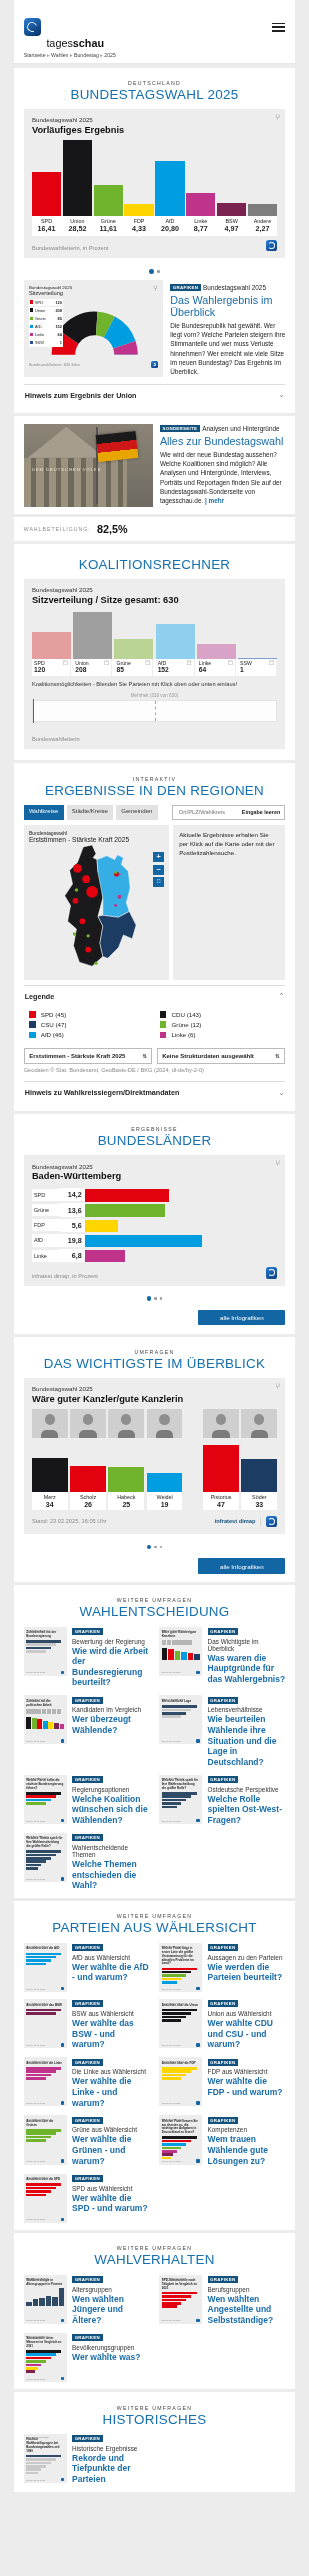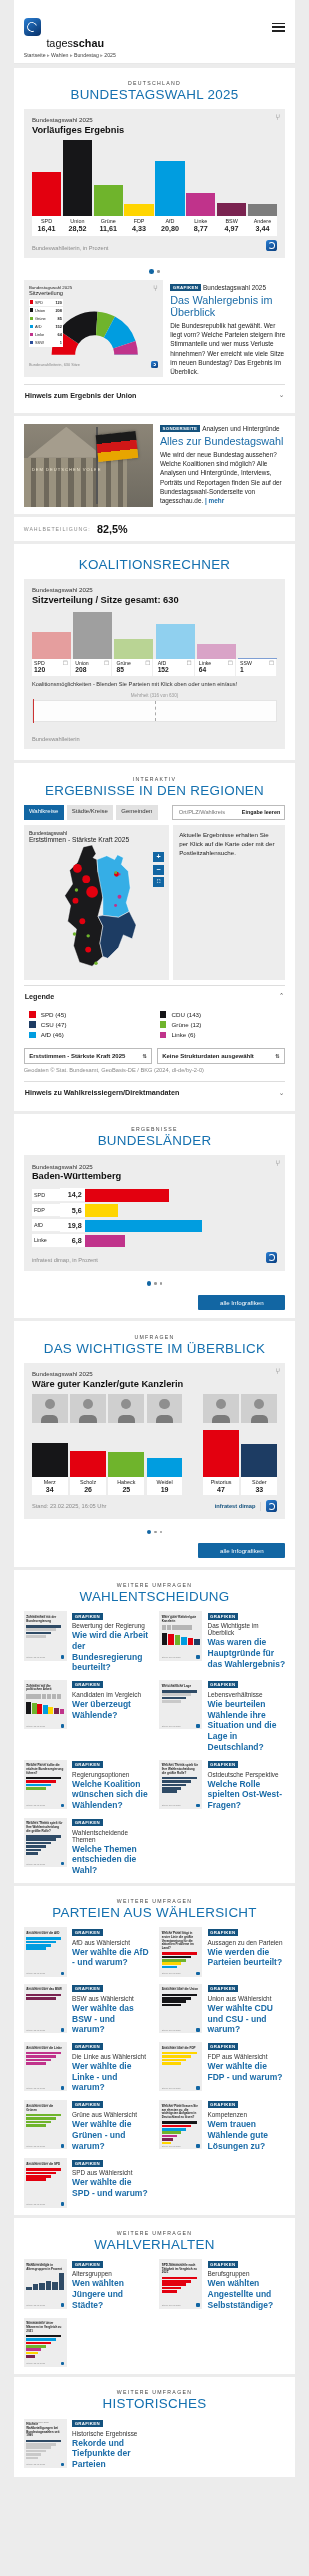--- a/index.html
+++ b/index.html
@@ -207,21 +207,21 @@
             <div class="vlab">
               <div class="n">Linke</div>
               <div class="v">8,77</div>
             </div>
             <div class="vlab">
               <div class="n">BSW</div>
               <div class="v">4,97</div>
             </div>
             <div class="vlab">
               <div class="n">Andere</div>
-              <div class="v">3,44</div>
+              <div class="v">2,27</div>
             </div>
           </div>
         </div>
       <div style="display:flex;justify-content:space-between;align-items:flex-end;">
         <span class="src">Bundeswahlleiterin, in Prozent</span>
         <span class="ardlogo"></span>
       </div>
     </div>
     <div class="dots" id="dots-hero"><span class="on"></span><span></span></div>
 
@@ -491,20 +491,27 @@
       <div class="ct">Baden-Württemberg</div>
       <div id="bwbars" style="margin:7.2px 0 4.1px;">
           <div class="hrow">
             <div class="hl">SPD</div>
             <div class="hv">14,2</div>
             <div class="hb">
               <i style="width: 43.5886%; background: rgb(227, 0, 15);"></i>
             </div>
           </div>
           <div class="hrow">
+            <div class="hl">Grüne</div>
+            <div class="hv">13,6</div>
+            <div class="hb">
+              <i style="width: 41.7468%; background: rgb(111, 180, 44);"></i>
+            </div>
+          </div>
+          <div class="hrow">
             <div class="hl">FDP</div>
             <div class="hv">5,6</div>
             <div class="hb">
               <i style="width: 17.1899%; background: rgb(255, 213, 0);"></i>
             </div>
           </div>
           <div class="hrow">
             <div class="hl">AfD</div>
             <div class="hv">19,8</div>
             <div class="hb">
@@ -904,21 +911,21 @@
               <i style="background:#2f4b66;height:42%"></i>
               <i style="background:#2f4b66;height:55%"></i>
               <i style="background:#2f4b66;height:50%"></i>
               <i style="background:#2f4b66;height:100%"></i>
             </div>
             <div class="foot">
               <em>Stand: 23.02.2025</em>
               <s></s>
             </div>
           </div>
-          <div><span class="badge">GRAFIKEN</span><div class="tkick">Altersgruppen</div><h3 class="thead">Wen wählten Jüngere und Städte?</h3></div>
+          <div><span class="badge">GRAFIKEN</span><div class="tkick">Altersgruppen</div><h3 class="thead">Wen wählten Jüngere und Ältere?</h3></div>
         </article>
         <article class="teaser">
           <div class="thumb">
             <div style="color:#888;font-size:2.3px;">Bundestagswahl 2025</div>
             <div class="tt">SPD-Stimmanteile nach Tätigkeit im Vergleich zu 2021</div>
             <div class="mb" style="background:#e3000f;width:92%"></div>
             <div class="mb" style="background:#e3000f;width:78%"></div>
             <div class="mb" style="background:#e3000f;width:64%"></div>
             <div class="mb" style="background:#e3000f;width:52%"></div>
             <div class="mb" style="background:#e3000f;width:40%"></div>
@@ -938,20 +945,21 @@
             <div class="mb" style="background:#e3000f;width:64%"></div>
             <div class="mb" style="background:#6fb42c;width:52%"></div>
             <div class="mb" style="background:#c0338b;width:40%"></div>
             <div class="mb" style="background:#ffd500;width:30%"></div>
             <div class="mb" style="background:#7a2350;width:24%"></div>
             <div class="foot">
               <em>Stand: 23.02.2025</em>
               <s></s>
             </div>
           </div>
+          <div><span class="badge">GRAFIKEN</span><div class="tkick">Bevölkerungsgruppen</div><h3 class="thead">Wer wählte was?</h3></div>
         </article>
       </div>
   </div>
 
   <div class="band">
     <div class="kicker">WEITERE UMFRAGEN</div>
     <div class="bigtitle">HISTORISCHES</div>
     <div class="tgrid" id="grid-hi">
         <article class="teaser">
           <div class="thumb">

